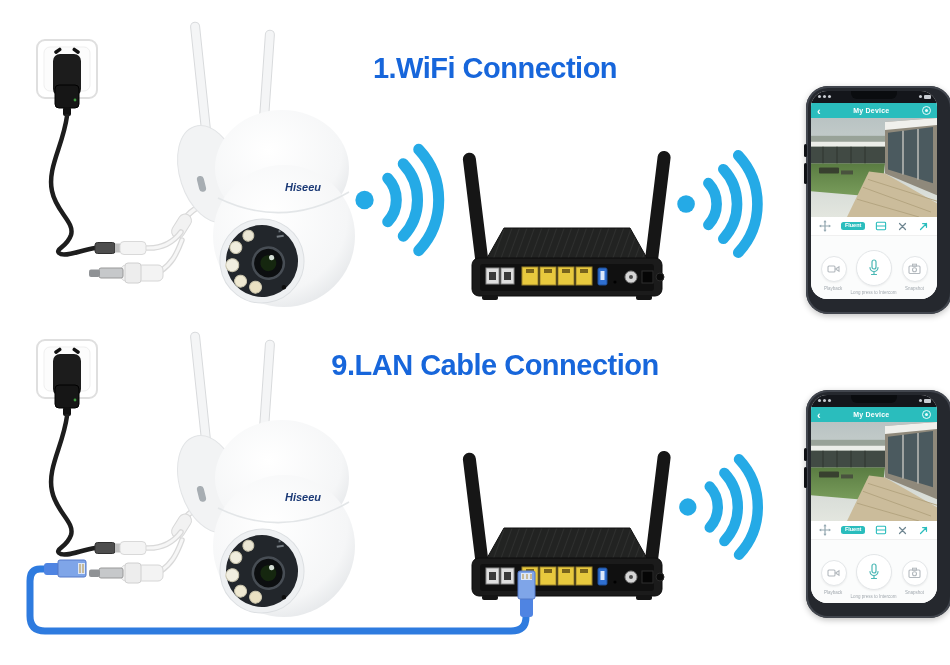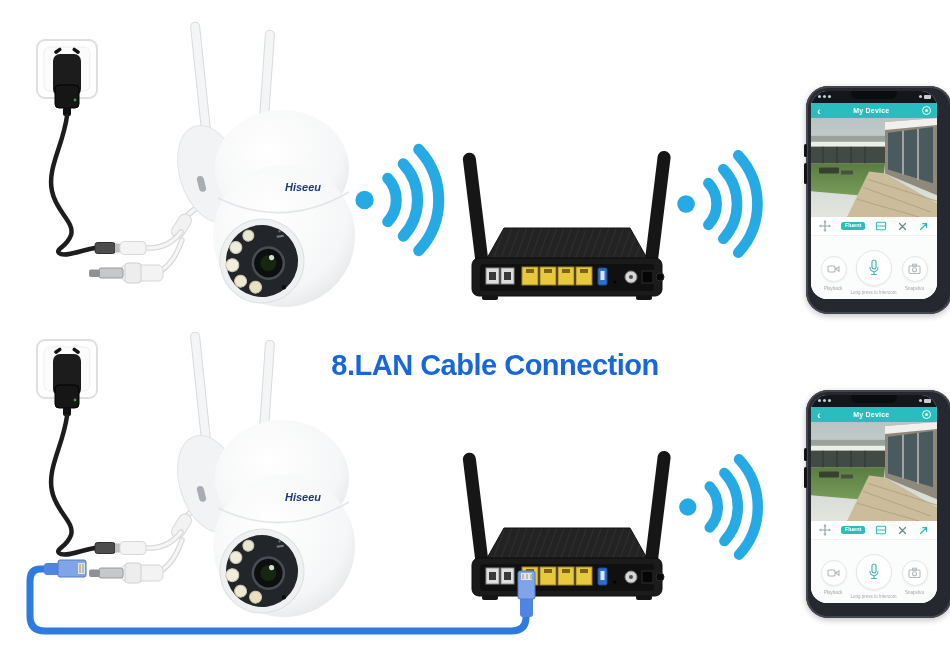--- a/index.html
+++ b/index.html
@@ -42,20 +42,21 @@
   .pcirc{width:24px;height:24px;border-radius:50%;background:#fff;border:1px solid #e3e6e8;
          display:flex;align-items:center;justify-content:center;box-shadow:0 1px 2px rgba(0,0,0,.06);}
   .pcirc.big{width:34px;height:34px;margin-top:-6px;}
   .plabel{font-size:5px;color:#a2a9af;margin-top:3px;white-space:nowrap;transform:scale(.9);}
 </style>
 </head>
 <body>
 
 <div id="stage">
 
+  <div class="title" style="left:330px;top:52px;width:330px;">1.WiFi Connection</div>
 
   <svg class="abs" style="left:25px;top:28px;" width="270" height="270" viewBox="0 0 270 270">
     <rect x="12" y="12" width="60" height="58" rx="8" fill="#ffffff" stroke="#dfdfdf" stroke-width="2"></rect>
     <rect x="19" y="19" width="46" height="44" rx="6" fill="#fcfcfc" stroke="#efefef"></rect>
     <rect x="29" y="21" width="8" height="3.5" rx="1.5" transform="rotate(-35 33 23)" fill="#111"></rect>
     <rect x="47" y="21" width="8" height="3.5" rx="1.5" transform="rotate(35 51 23)" fill="#111"></rect>
     <rect x="28" y="26" width="28" height="42" rx="7" fill="#1c1c1c"></rect>
     <rect x="30" y="57" width="24" height="23" rx="4" fill="#161616" stroke="#000"></rect>
     <circle cx="50" cy="72" r="1.4" fill="#3f9b3f"></circle>
     <rect x="38" y="79" width="8" height="9" rx="2" fill="#101010"></rect>
@@ -170,21 +171,21 @@
     <rect x="184" y="149" width="16" height="5" rx="2" fill="#141414"></rect>
   </svg>
 
   <svg class="abs" style="left:674px;top:152px;overflow:visible;" width="102" height="104" viewBox="0 0 110 112">
     <circle cx="13" cy="56" r="9.5" fill="#25aae6"></circle>
     <path d="M37.1,33.5 A33,33 0 0 1 37.1,78.5" fill="none" stroke="#25aae6" stroke-width="11.5" stroke-linecap="round"></path>
     <path d="M53.2,18.5 A55,55 0 0 1 53.2,93.5" fill="none" stroke="#25aae6" stroke-width="11.5" stroke-linecap="round"></path>
     <path d="M69.3,3.5 A77,77 0 0 1 69.3,108.5" fill="none" stroke="#25aae6" stroke-width="11.5" stroke-linecap="round"></path>
   </svg>
 
-  <div class="title" style="left:255px;top:349px;width:480px;">8.LAN Cable Connection</div>
+  <div class="title" style="left:255px;top:349px;width:480px;">9.LAN Cable Connection</div>
 
   <svg class="abs" style="left:25px;top:328px;" width="270" height="270" viewBox="0 0 270 270">
     <rect x="12" y="12" width="60" height="58" rx="8" fill="#ffffff" stroke="#dfdfdf" stroke-width="2"></rect>
     <rect x="19" y="19" width="46" height="44" rx="6" fill="#fcfcfc" stroke="#efefef"></rect>
     <rect x="29" y="21" width="8" height="3.5" rx="1.5" transform="rotate(-35 33 23)" fill="#111"></rect>
     <rect x="47" y="21" width="8" height="3.5" rx="1.5" transform="rotate(35 51 23)" fill="#111"></rect>
     <rect x="28" y="26" width="28" height="42" rx="7" fill="#1c1c1c"></rect>
     <rect x="30" y="57" width="24" height="23" rx="4" fill="#161616" stroke="#000"></rect>
     <circle cx="50" cy="72" r="1.4" fill="#3f9b3f"></circle>
     <rect x="38" y="79" width="8" height="9" rx="2" fill="#101010"></rect>

